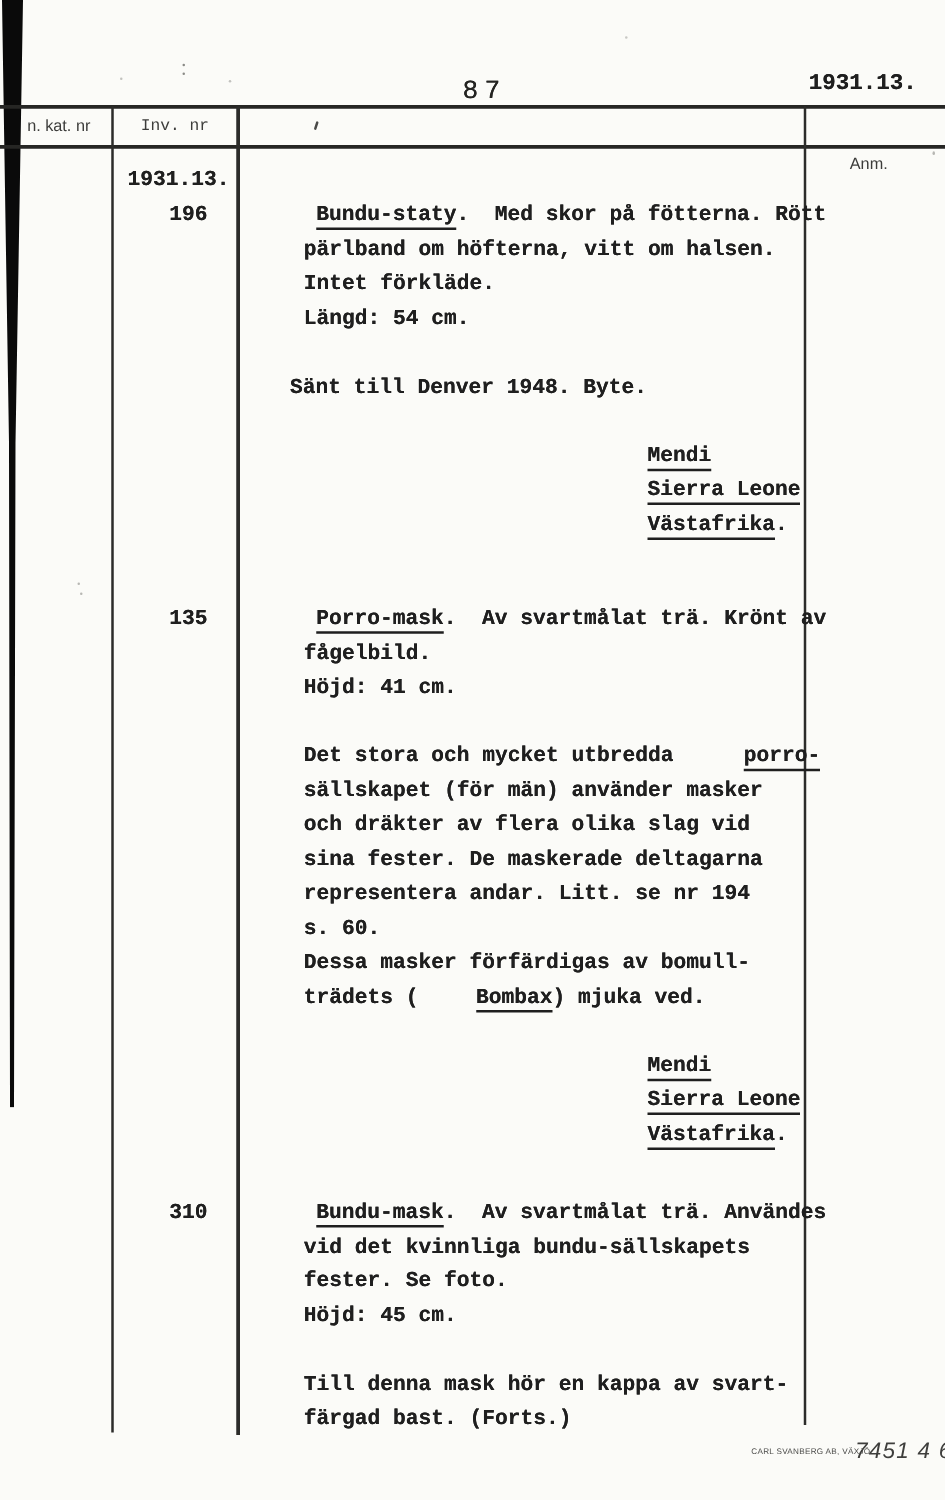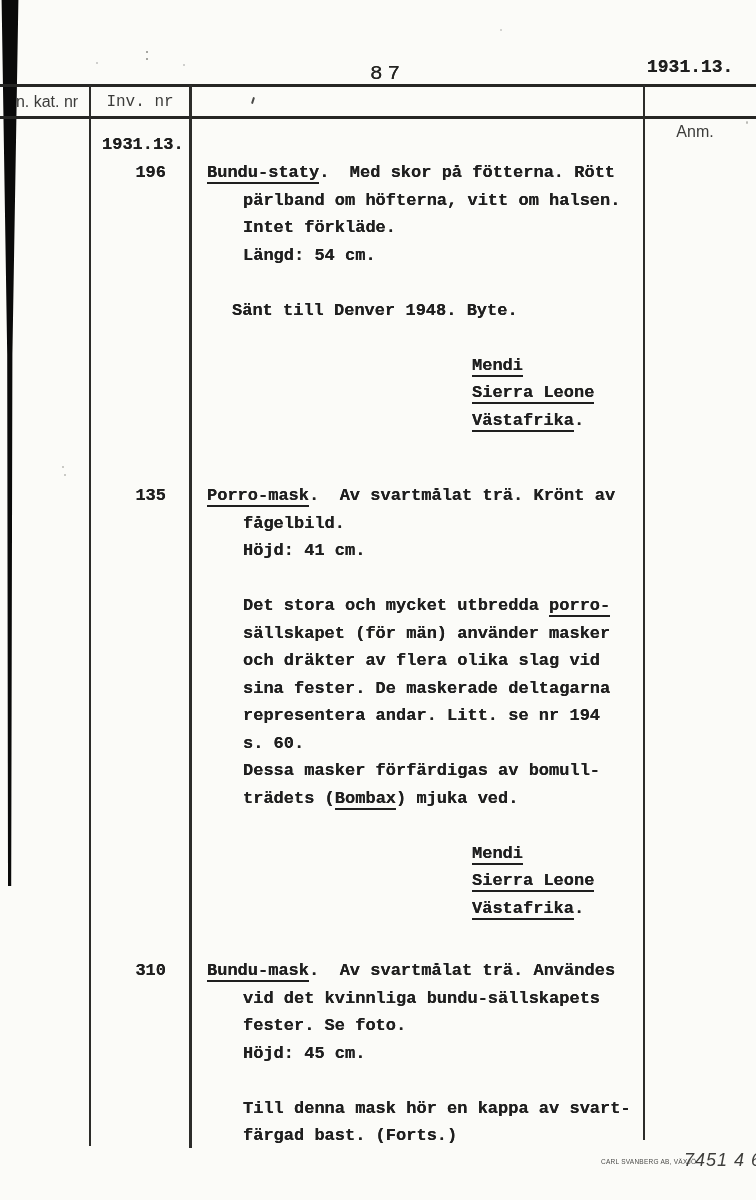--- a/index.html
+++ b/index.html
@@ -28,36 +28,36 @@
     position:absolute;left:370px;top:50px;font-size:21px;letter-spacing:5px;
     color:#242422;text-shadow:0 0 .4px #242422;margin-top:12px;
   }
   .page-ref{
     position:absolute;left:647px;top:57px;font-size:18px;font-weight:700;
     text-shadow:0 0 .4px currentColor;
   }
   
   .colhead{
     position:absolute;top:93px;font-family:"Liberation Sans",sans-serif;
-    font-size:16px;color:#3c3c3a;
+    font-size:13px;color:#3c3c3a;
   }
   .ch-genkat{left:8px;width:78px;text-align:center;}
   .ch-inv{left:90px;width:100px;text-align:center;font-family:Liberation Mono, monospace;}
   .ch-anm{left:644px;width:102px;text-align:center;margin-top:30px;}
   
   .type{font-size:17px;font-weight:700;line-height:27.5px;
         text-shadow:0 0 .5px currentColor;white-space:pre;}
   .group-label{position:absolute;left:102px;top:131px;}
   .inv-nr{position:absolute;left:90px;width:76px;padding-right:35px;text-align:right;}
   .entry-text{position:absolute;left:207px;width:445px;}
   .line{height:27.5px;}
   .line.cont{padding-left:36px;}
   .line.cont2{padding-left:25px;}
   .line.sig{padding-left:265px;}
-  .u{border-bottom:2px solid #1f1f1f;}
+  .u{border-bottom:2px solid #1f1f1f;margin-left:46px;}
   
   .footer-printer{
     position:absolute;left:601px;top:1158px;font-family:"Liberation Sans",sans-serif;
     font-size:6.5px;letter-spacing:.25px;color:#4c4c4a;white-space:pre;
   }
   .footer-code{
     position:absolute;left:684px;top:1150px;font-family:"Liberation Sans",sans-serif;
     font-style:italic;font-size:18px;color:#3e3e3c;letter-spacing:1px;white-space:pre;
   }
 </style>

